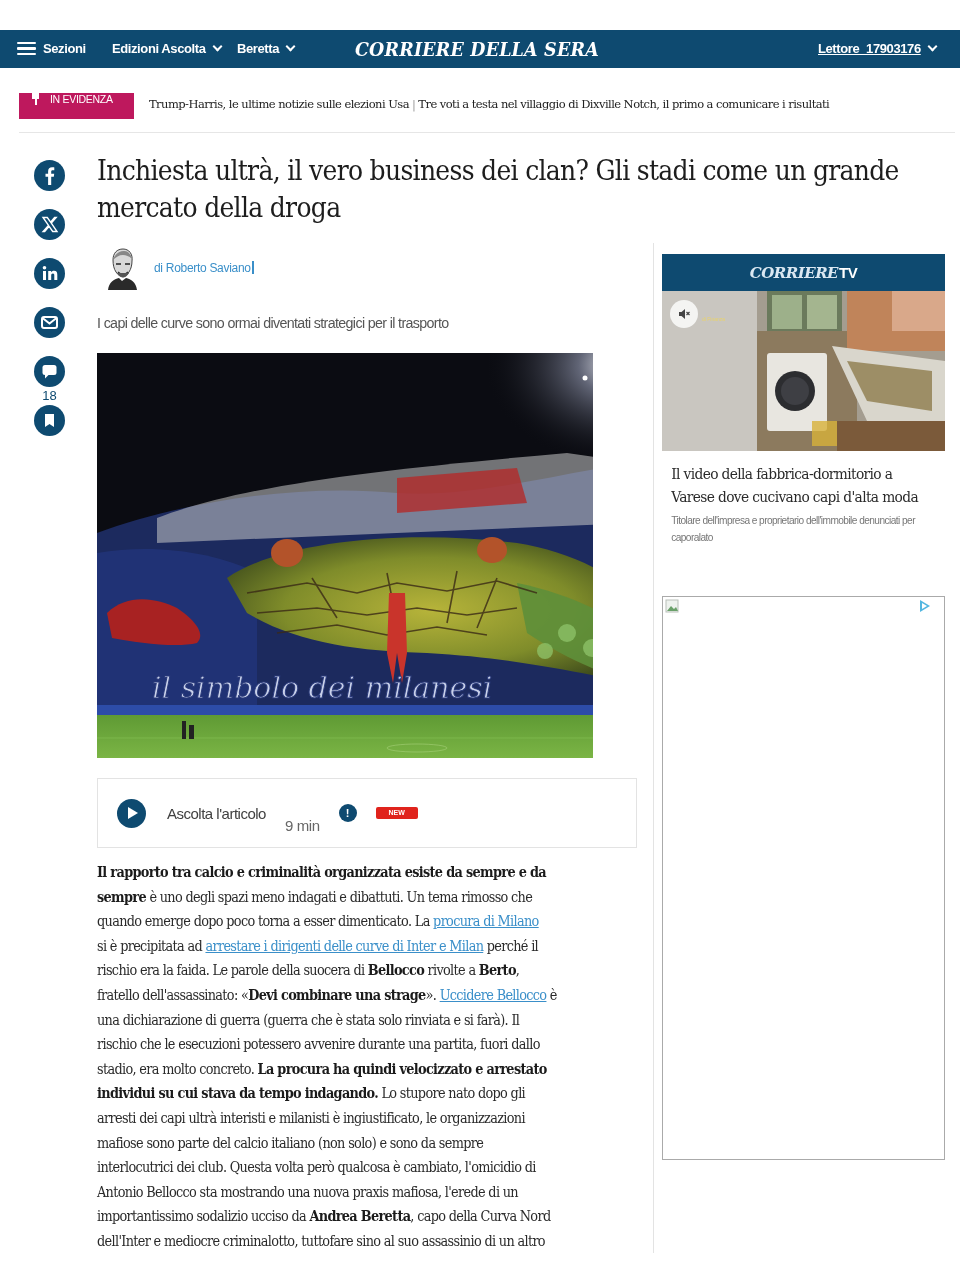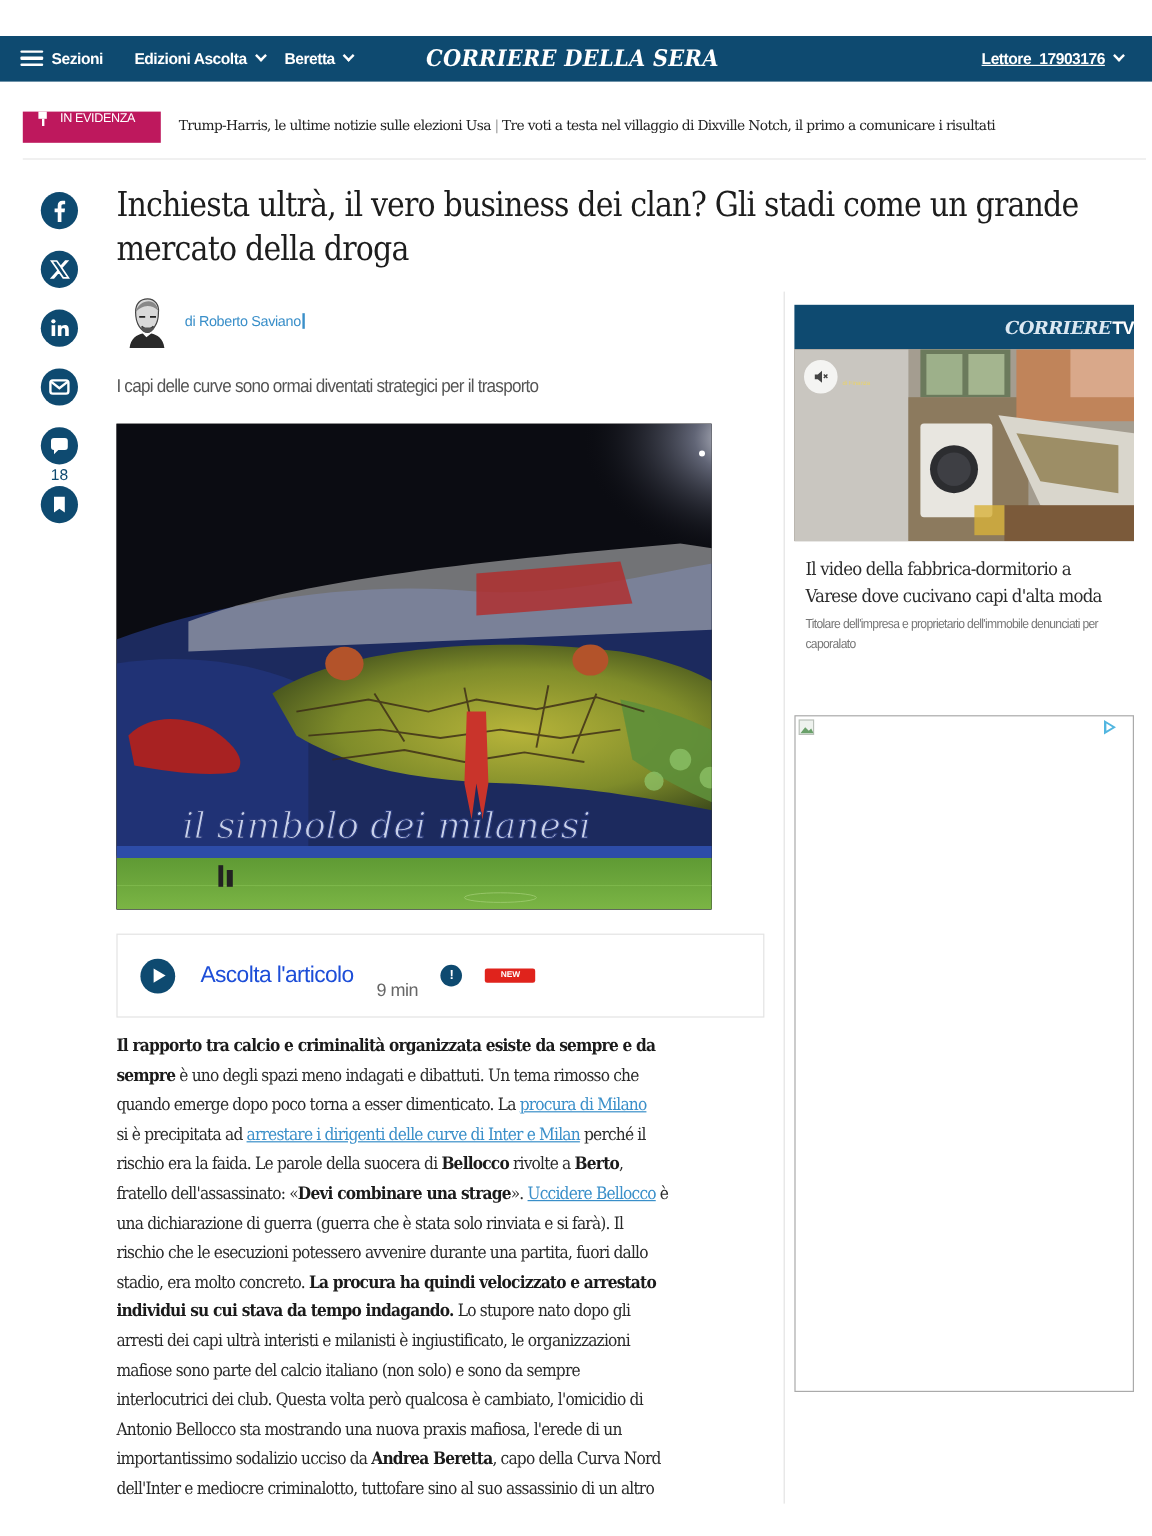--- a/index.html
+++ b/index.html
@@ -43,35 +43,35 @@
 
   .subtitle { position: absolute; left: 97px; top: 314px; font-size: 15.5px; color: #555; letter-spacing: -0.7px; transform: scaleX(0.92); transform-origin: left top; white-space: nowrap; }
 
   
   .hero { position: absolute; left: 97px; top: 353px; width: 496px; height: 405px; overflow: hidden; background: #0a0b10; cursor: pointer; }
 
   
   .listen { position: absolute; left: 97px; top: 778px; width: 540px; height: 70px; border: 1px solid #e3e3e3; display: flex; align-items: center; padding-left: 19px; }
   .play { width: 29px; height: 29px; border-radius: 50%; background: #0e4a70; position: relative; cursor: pointer; }
   .play:after { content: ""; position: absolute; left: 11px; top: 8px; border-left: 10px solid #fff; border-top: 6.5px solid transparent; border-bottom: 6.5px solid transparent; }
-  .listen-label { margin-left: 21px; font-size: 19px; color: #1d4ed8; letter-spacing: -0.5px; cursor: pointer; }
+  .listen-label { margin-left: 21px; font-size: 15px; color: #404040; letter-spacing: -0.5px; cursor: pointer; }
   .listen-dur { margin-left: 19px; font-size: 15px; color: #666; letter-spacing: -0.4px; margin-top: 25px; }
   .info { margin-left: 19px; width: 18px; height: 18px; border-radius: 50%; background: #0e4a70; color: #fff; font-size: 11px; font-weight: bold; text-align: center; line-height: 18px; cursor: pointer; }
   .new-badge { margin-left: 19px; width: 42px; height: 12px; background: #e0231c; color: #fff; font-size: 7px; font-weight: bold; text-align: center; line-height: 12px; border-radius: 2px; }
 
   
   .body-text { position: absolute; left: 97px; top: 860px; width: 560px; font-family: "DejaVu Serif", serif; font-size: 14.3px; line-height: 24.6px; color: #2a2a2a; letter-spacing: -0.75px; transform: scaleX(0.9); transform-origin: left top; }
   .body-text .line { white-space: nowrap; display: block; }
   .body-text b { font-weight: bold; color: #1b1b1b; }
   .body-text a { color: #3a8fc9; text-decoration: underline; cursor: pointer; }
 
   
   .rail-line { position: absolute; left: 653px; top: 243px; width: 1px; height: 1010px; background: #e3e3e3; }
   .tv { position: absolute; left: 662px; top: 254px; width: 283px; }
-  .tv-head { height: 37px; background: #0e4a70; display: flex; align-items: center; justify-content: flex-end; cursor: pointer; }
+  .tv-head { height: 37px; background: #0e4a70; display: flex; align-items: center; justify-content: center; cursor: pointer; }
   .tv-logo { font-family: "DejaVu Serif", serif; font-weight: bold; font-style: italic; font-size: 15px; color: #dbe8f2; letter-spacing: -0.5px; }
   .tv-logo span { font-family: "Liberation Sans", sans-serif; font-style: normal; font-weight: bold; color: #fff; margin-left: 1px; }
   .tv-video { position: relative; height: 160px; overflow: hidden; background: #8f8a80; cursor: pointer; }
   .mute { position: absolute; left: 8px; top: 9px; width: 28px; height: 28px; border-radius: 50%; background: #f4f4f2; display: flex; align-items: center; justify-content: center; cursor: pointer; }
   .tv-title { margin-top: 12px; padding-left: 10px; font-family: "DejaVu Serif", serif; font-size: 15px; line-height: 22.5px; color: #2a2a2a; letter-spacing: -0.7px; transform: scaleX(0.92); transform-origin: left top; width: 300px; cursor: pointer; }
   .tv-sub { margin-top: 4px; padding-left: 10px; font-size: 11px; line-height: 16.5px; color: #777; letter-spacing: -0.6px; transform: scaleX(0.92); transform-origin: left top; width: 300px; }
 
   .ad { position: absolute; left: 662px; top: 596px; width: 283px; height: 564px; border: 1.5px solid #aaa; background: #fff; }
   .ad-broken { position: absolute; left: 2px; top: 2px; width: 14px; height: 14px; }
   .ad-choices { position: absolute; right: 14px; top: 3px; width: 0; height: 0; border-left: 10px solid #52b6e0; border-top: 6px solid transparent; border-bottom: 6px solid transparent; cursor: pointer; }

